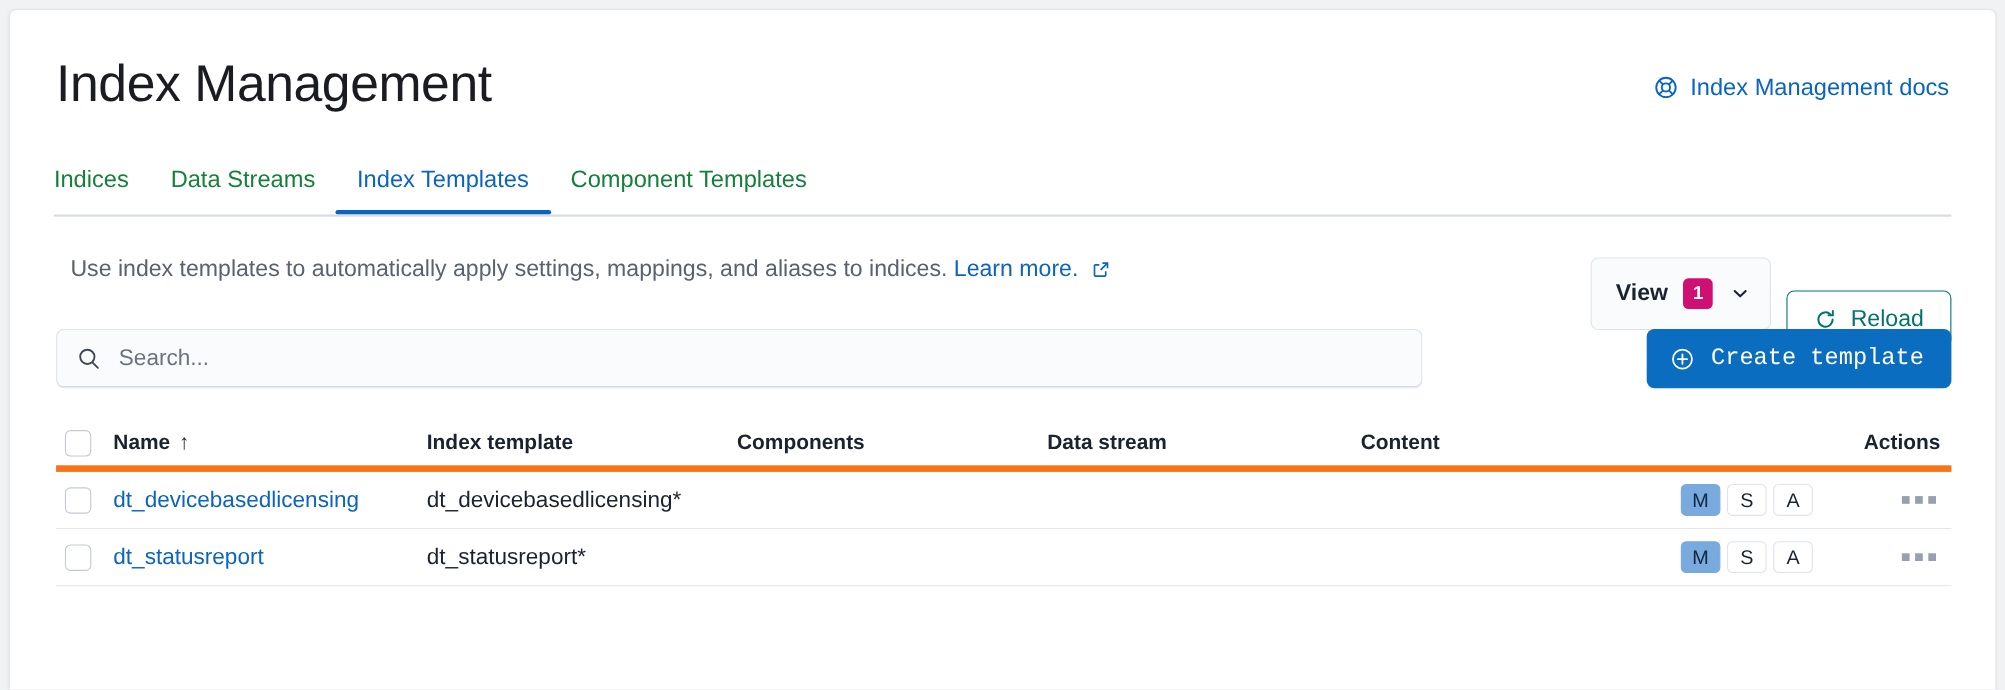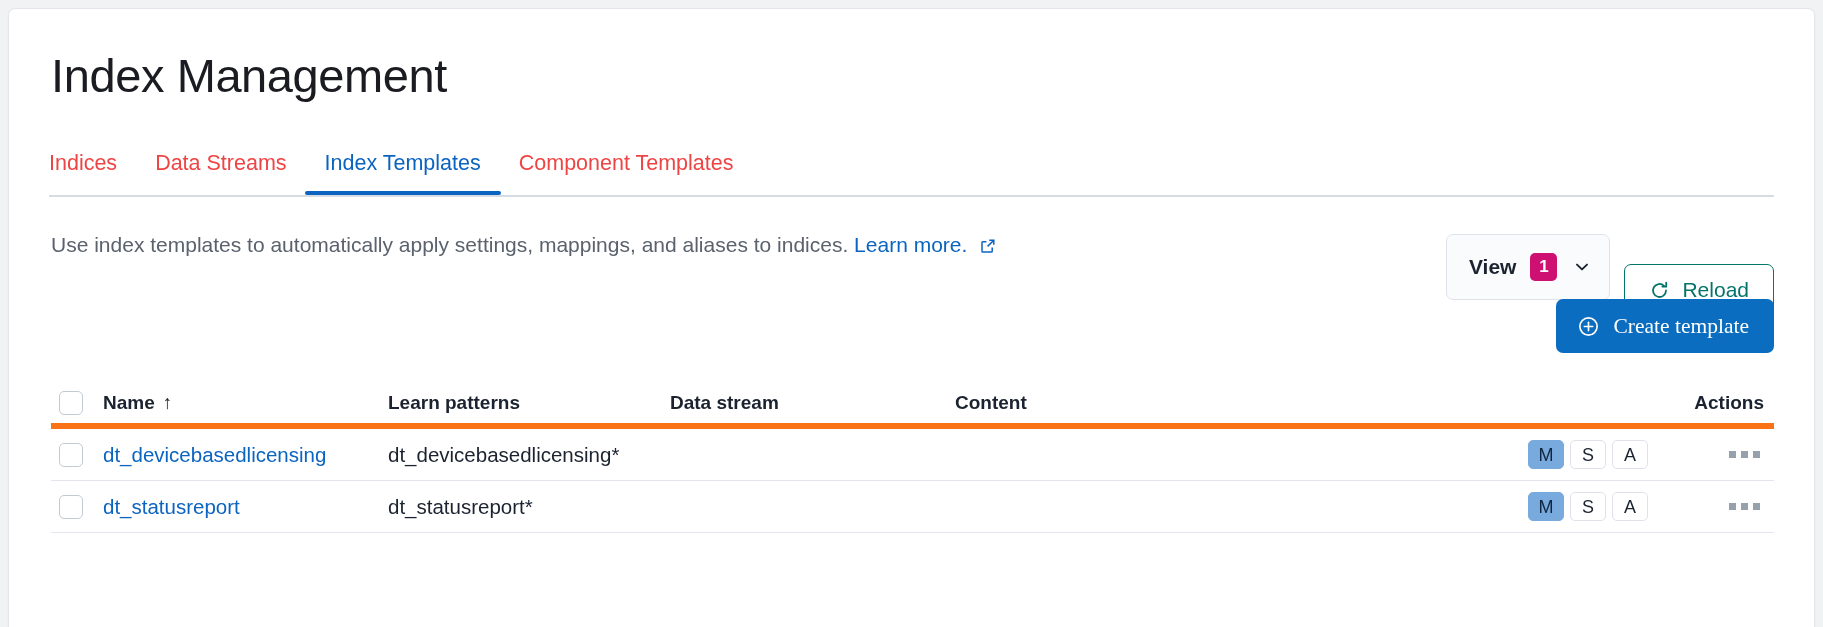--- a/index.html
+++ b/index.html
@@ -80,21 +80,21 @@
     left: 0; right: 0;
     top: 126px;
     height: 60px;
     display: flex;
     align-items: flex-start;
   }
   .tab {
     position: relative;
     font-size: 21.5px;
     line-height: 56px;
-    color: #ef4444;
+    color: #15803d;
     padding: 0 0 0 0;
     margin-right: 38px;
     white-space: nowrap;
     cursor: pointer;
   }
   .tab.active { color: #0b64c0; }
   .tab.active::after {
     content: "";
     position: absolute;
     left: -20px; right: -20px;
@@ -113,21 +113,21 @@
 
   
   .desc-row {
     position: absolute;
     left: 0; right: 0;
     top: 205px;
     height: 62px;
   }
   .desc-text {
     position: absolute;
-    left: 2px;
+    left: 15px;
     top: 16px;
     font-size: 21px;
     line-height: 30px;
     color: #5a626e;
     white-space: nowrap;
   }
   .learn-more {
     color: #0b64c0;
     cursor: pointer;
   }
@@ -230,21 +230,21 @@
   .search-input::placeholder { color: #6b7280; }
   .create-btn {
     position: absolute;
     right: 0;
     top: 0;
     height: 54px;
     background: #0b6dbf;
     border: none;
     border-radius: 7px;
     color: #fff;
-    font-family: Liberation Serif, serif;
+    font-family: Liberation Mono, monospace;
     font-size: 21.5px;
     display: flex;
     align-items: center;
     gap: 14px;
     padding: 0 25px 0 21px;
     cursor: pointer;
     white-space: nowrap;
   }
   .plus-icon { width: 23px; height: 23px; display: block; }
 
@@ -334,20 +334,33 @@
 </style>
 </head>
 <body>
 
 <div id="page">
   <div class="panel">
     <div class="inner">
 
       <div class="header-row">
         <div class="page-title">Index Management</div>
+        <div class="docs-link">
+          <span>
+            <svg class="lifebuoy" viewBox="0 0 24 24" fill="none" stroke="#0b64c0" stroke-width="1.8">
+              <circle cx="12" cy="12" r="9.2"></circle>
+              <circle cx="12" cy="12" r="3.9"></circle>
+              <line x1="5.6" y1="5.6" x2="9.3" y2="9.3"></line>
+              <line x1="14.7" y1="14.7" x2="18.4" y2="18.4"></line>
+              <line x1="18.4" y1="5.6" x2="14.7" y2="9.3"></line>
+              <line x1="9.3" y1="14.7" x2="5.6" y2="18.4"></line>
+            </svg>
+          </span>
+          <span class="lbl">Index Management docs</span>
+        </div>
       </div>
 
       <div class="tabs">
         <div class="tab">Indices</div>
         <div class="tab">Data Streams</div>
         <div class="tab active">Index Templates</div>
         <div class="tab">Component Templates</div>
       </div>
       <div class="tabs-rule"></div>
 
@@ -380,41 +393,51 @@
                 <path d="M16.2 10a6.2 6.2 0 1 1-1.9-4.5"></path>
                 <path d="M16.4 2.6V6.3H12.7"></path>
               </svg>
             </span>
             <span>Reload</span>
           </div>
         </div>
       </div>
 
       <div class="search-row">
+        <div class="search-box">
+          <span>
+            <svg class="search-icon" viewBox="0 0 22 22" fill="none" stroke="#3f4754" stroke-width="1.7" stroke-linecap="round">
+              <circle cx="9.4" cy="9.4" r="6.5"></circle>
+              <line x1="14.2" y1="14.6" x2="19" y2="19.4"></line>
+            </svg>
+          </span>
+          <input class="search-input" type="text" placeholder="Search..." style="">
+        </div>
         <button class="create-btn">
           <span>
             <svg class="plus-icon" viewBox="0 0 24 24" fill="none" stroke="#ffffff" stroke-width="1.7" stroke-linecap="round">
               <circle cx="12" cy="12" r="9"></circle>
               <line x1="12" y1="7.6" x2="12" y2="16.4"></line>
               <line x1="7.6" y1="12" x2="16.4" y2="12"></line>
             </svg>
           </span>
           <span>Create template</span>
         </button>
       </div>
 
       <div class="table">
         <div class="trow head">
           <div class="c-check">
             <span class="checkbox"></span>
           </div>
           <div class="c-name th">
             <span>Name</span><span class="sort-arrow">↑</span>
           </div>
-          <div class="c-pat th">Learn patterns</div>
+          <div class="c-pat th">Index template</div>
+          <div class="c-comp th">Components</div>
           <div class="c-ds th">Data stream</div>
           <div class="c-content th">Content</div>
           <div class="c-actions th">Actions</div>
         </div>
 
         <div class="trow body">
           <div class="c-check">
             <span class="checkbox"></span>
           </div>
           <div class="c-name">

